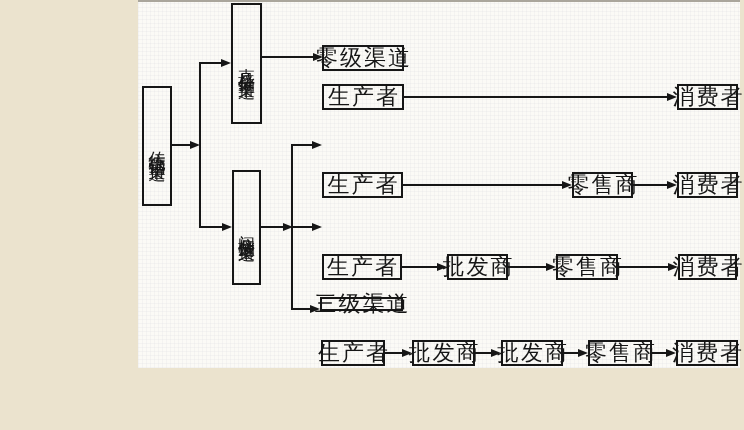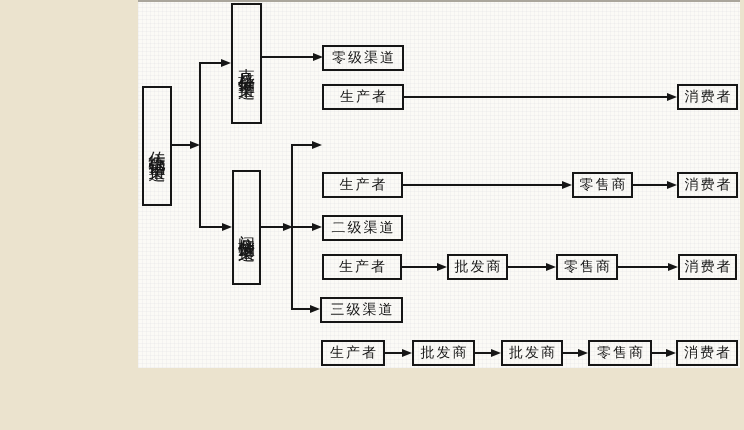--- a/index.html
+++ b/index.html
@@ -14,21 +14,21 @@
     position:absolute; left:138px; top:0; width:602px; height:368px;
     background:#fbfaf6;
     border-top:2px solid #aaa69c;
     background-image:
       repeating-linear-gradient(0deg, rgba(185,185,200,0.10) 0 1px, transparent 1px 4px),
       repeating-linear-gradient(90deg, rgba(185,185,200,0.10) 0 1px, transparent 1px 4px);
   }
   .box {
     position:absolute; border:2px solid #161616;
     display:flex; align-items:center; justify-content:center;
-    font-size:14px; letter-spacing:2px; white-space:nowrap;
+    font-size:22px; letter-spacing:2px; white-space:nowrap;
     text-indent:2px; line-height:1;
   }
   .vbox {
     position:absolute; border:2px solid #161616;
     display:flex; align-items:center; justify-content:center;
   }
   .vbox span {
     writing-mode:vertical-rl; text-orientation:upright;
     font-size:17px; letter-spacing:3px; line-height:1;
   }
@@ -56,22 +56,21 @@
     <span>传统营销渠道</span>
   </div>
   <div class="vbox" style="left:231px;top:3px;width:31px;height:121px;">
     <span>直接分销渠道</span>
   </div>
   <div class="vbox" style="left:232px;top:170px;width:29px;height:115px;">
     <span class="tight">间接分销渠道</span>
   </div>
 
   <div class="box" style="left:322px;top:45px;width:82px;height:26px;">零级渠道</div>
-  <div class="box" style="left:322px;top:215px;width:81px;height:26px;">二级渠道</div>
-  <div class="box" style="left:320px;top:297px;width:83px;height:26px;">三级渠道</div>
+  <div class="box" style="left:320px;top:297px;width:83px;height:14px;">三级渠道</div>
 
   <div class="box" style="left:322px;top:84px;width:82px;height:26px;">生产者</div>
   <div class="box" style="left:677px;top:84px;width:61px;height:26px;">消费者</div>
 
   <div class="box" style="left:322px;top:172px;width:81px;height:26px;">生产者</div>
   <div class="box" style="left:572px;top:172px;width:61px;height:26px;">零售商</div>
   <div class="box" style="left:677px;top:172px;width:61px;height:26px;">消费者</div>
 
   <div class="box" style="left:322px;top:254px;width:80px;height:26px;">生产者</div>
   <div class="box" style="left:447px;top:254px;width:61px;height:26px;">批发商</div>

